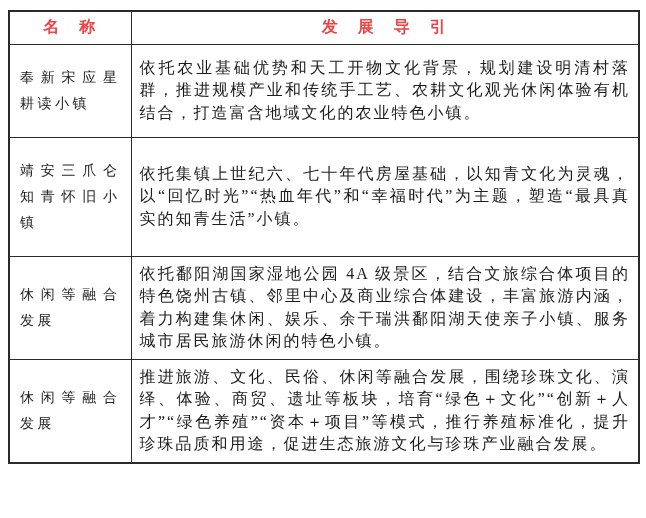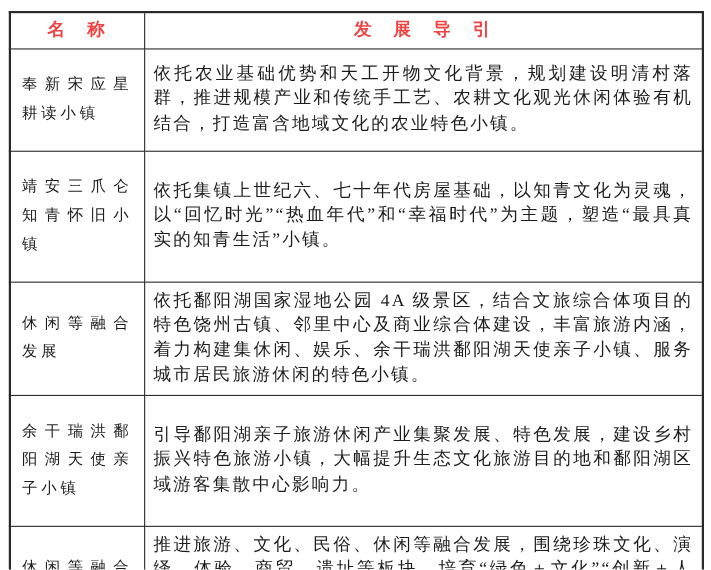--- a/index.html
+++ b/index.html
@@ -85,23 +85,19 @@
         <td class="guide-cell">依托农业基础优势和天工开物文化背景，规划建设明清村落群，推进规模产业和传统手工艺、农耕文化观光休闲体验有机结合，打造富含地域文化的农业特色小镇。</td>
       </tr>
       <tr class="r2">
         <td class="name-cell">靖安三爪仑知青怀旧小镇</td>
         <td class="guide-cell">依托集镇上世纪六、七十年代房屋基础，以知青文化为灵魂，以“回忆时光”“热血年代”和“幸福时代”为主题，塑造“最具真实的知青生活”小镇。</td>
       </tr>
       <tr class="r3">
         <td class="name-cell">休闲等融合发展</td>
         <td class="guide-cell">依托鄱阳湖国家湿地公园 4A 级景区，结合文旅综合体项目的特色饶州古镇、邻里中心及商业综合体建设，丰富旅游内涵，着力构建集休闲、娱乐、余干瑞洪鄱阳湖天使亲子小镇、服务城市居民旅游休闲的特色小镇。</td>
       </tr>
-      <tr class="r4">
-        <td class="name-cell">余干瑞洪鄱阳湖天使亲子小镇</td>
-        <td class="guide-cell">引导鄱阳湖亲子旅游休闲产业集聚发展、特色发展，建设乡村振兴特色旅游小镇，大幅提升生态文化旅游目的地和鄱阳湖区域游客集散中心影响力。</td>
-      </tr>
       <tr class="r5">
         <td class="name-cell">休闲等融合发展</td>
         <td class="guide-cell">推进旅游、文化、民俗、休闲等融合发展，围绕珍珠文化、演绎、体验、商贸、遗址等板块，培育“绿色＋文化”“创新＋人才”“绿色养殖”“资本＋项目”等模式，推行养殖标准化，提升珍珠品质和用途，促进生态旅游文化与珍珠产业融合发展。</td>
       </tr>
     </tbody>
   </table>
 </div>
 
 </body></html>

